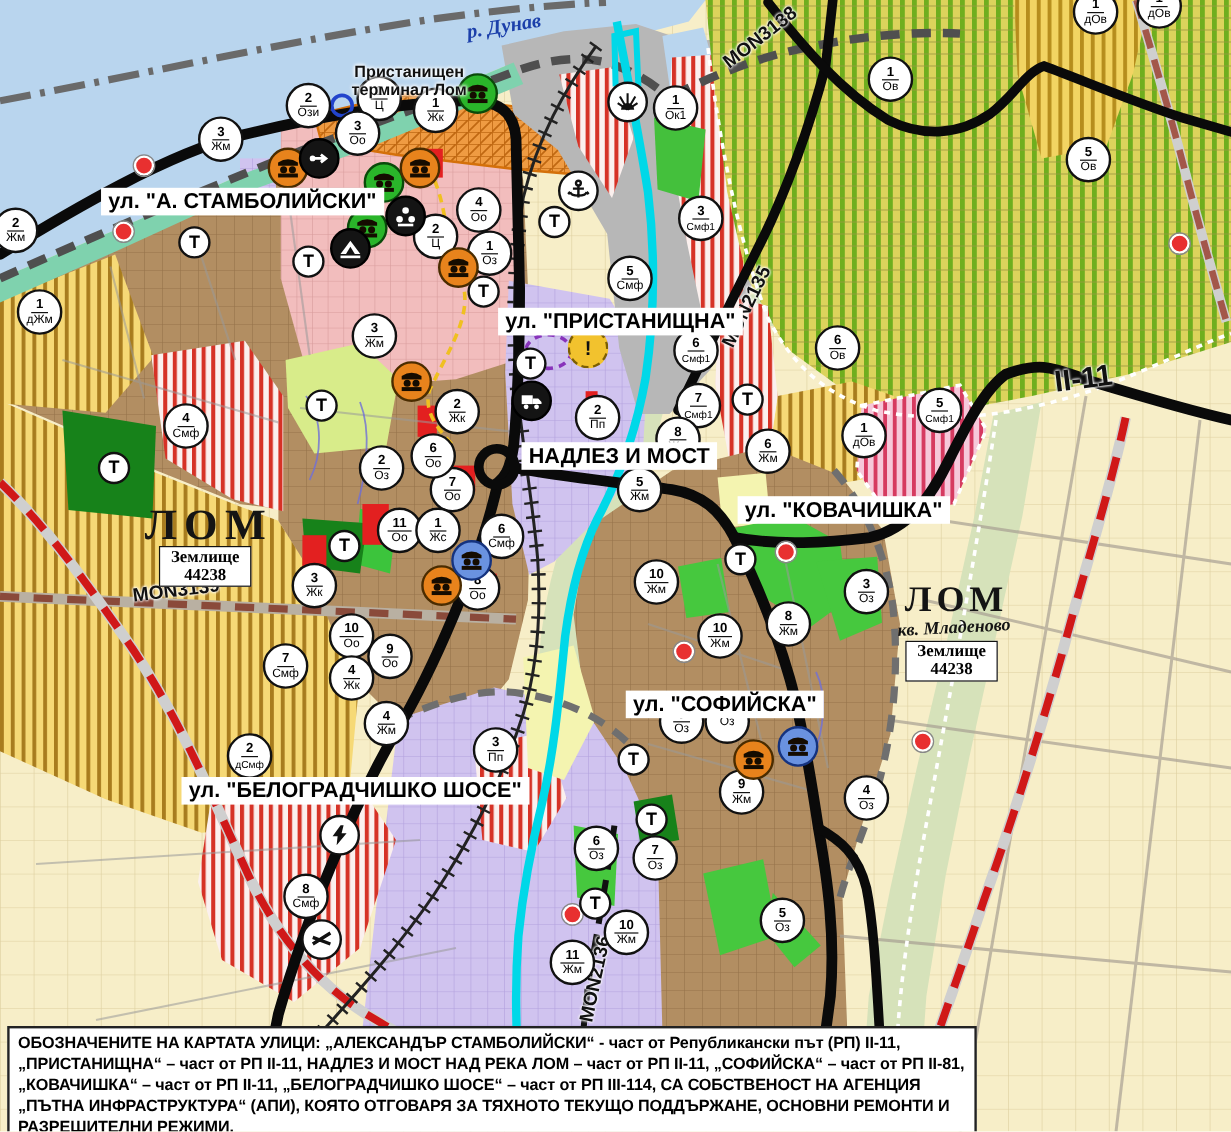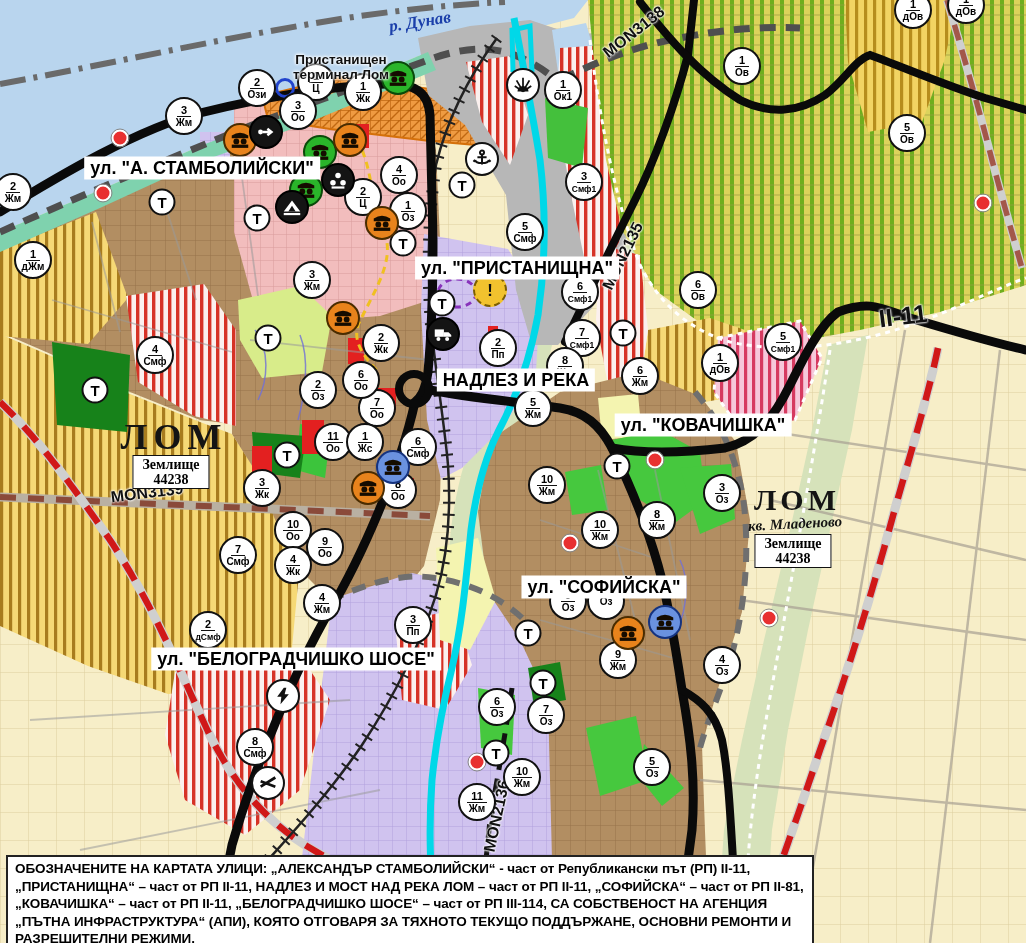--- a/index.html
+++ b/index.html
@@ -6,21 +6,21 @@
   #stage{position:relative;width:1026px;height:943px;overflow:hidden;
          font-family:"Liberation Sans",sans-serif;background:#f6edc6;}
   #mapart{position:absolute;left:0;top:0;}
   #overlay{position:absolute;left:0;top:0;width:1026px;height:943px;}
   .ovitem{position:absolute;transform:translate(-50%,-50%);}
   
   .zmarker{width:38px;height:38px;border-radius:50%;background:#fff;border:2px solid #111;
            display:flex;flex-direction:column;align-items:center;justify-content:center;
            box-sizing:border-box;z-index:30;}
   .znum{font-weight:bold;font-size:11px;line-height:12px;border-bottom:1.5px solid #111;padding:0 4px;}
-  .zcode{font-weight:bold;font-size:10px;line-height:12px;}
+  .zcode{font-weight:normal;font-size:10px;line-height:12px;}
   .zcode.small{font-size:8.5px;text-align:center;}
   .tmark{width:27px;height:27px;border-radius:50%;background:#fff;border:2px solid #111;
          display:flex;align-items:center;justify-content:center;font-weight:bold;font-size:15px;
          box-sizing:border-box;z-index:28;}
   
   .micon{width:34px;height:34px;border-radius:50%;display:flex;align-items:center;justify-content:center;
          box-sizing:border-box;z-index:32;}
   .ic-orange{background:#e8831c;border:2.5px solid #4a2c00;}
   .ic-green{background:#2ab52a;border:2.5px solid #0a4a0a;}
   .ic-blue{background:#6a92e0;border:2.5px solid #15337f;}
@@ -654,21 +654,21 @@
       <div class="micon ic-white ovitem" style="left: 268px; top: 783px; transform: translate(-50%, -50%);">
         <svg width="22" height="22" viewBox="0 0 24 24">
           <g stroke="#111" stroke-width="3" fill="none">
             <path d="M4 16 L20 6 M4 10 L20 16"></path>
           </g>
         </svg>
       </div>
       <div class="ic-ring ovitem" style="left: 285px; top: 88px; transform: translate(-50%, -50%);"></div>
       <div class="slabel ovitem" style="left: 202px; top: 168px; transform: translate(-50%, -50%); z-index: 40;">ул. "А. СТАМБОЛИЙСКИ"</div>
       <div class="slabel ovitem" style="left: 517px; top: 268px; transform: translate(-50%, -50%); z-index: 40;">ул. "ПРИСТАНИЩНА"</div>
-      <div class="slabel ovitem" style="left: 516px; top: 380px; transform: translate(-50%, -50%); z-index: 40;">НАДЛЕЗ И РЕКА</div>
+      <div class="slabel ovitem" style="left: 516px; top: 380px; transform: translate(-50%, -50%); z-index: 40;">НАДЛЕЗ И МОСТ</div>
       <div class="slabel ovitem" style="left: 703px; top: 425px; transform: translate(-50%, -50%); z-index: 40;">ул. "КОВАЧИШКА"</div>
       <div class="slabel ovitem" style="left: 604px; top: 587px; transform: translate(-50%, -50%); z-index: 40;">ул. "СОФИЙСКА"</div>
       <div class="slabel ovitem" style="left: 296px; top: 659px; transform: translate(-50%, -50%); z-index: 40;">ул. "БЕЛОГРАДЧИШКО ШОСЕ"</div>
       <div class="river ovitem" style="left: 420px; top: 22px; transform: translate(-50%, -50%) rotate(-9deg);">р. Дунав</div>
       <div class="terminal ovitem" style="left: 341px; top: 67px; transform: translate(-50%, -50%);">Пристанищен
 терминал Лом</div>
       <div class="city ovitem" style="left: 174px; top: 437px; transform: translate(-50%, -50%);">ЛОМ</div>
       <div class="zem ovitem" style="left: 171px; top: 472px; transform: translate(-50%, -50%);">Землище
 44238</div>
       <div class="city2 ovitem" style="left: 797px; top: 500px; transform: translate(-50%, -50%);">ЛОМ</div>

